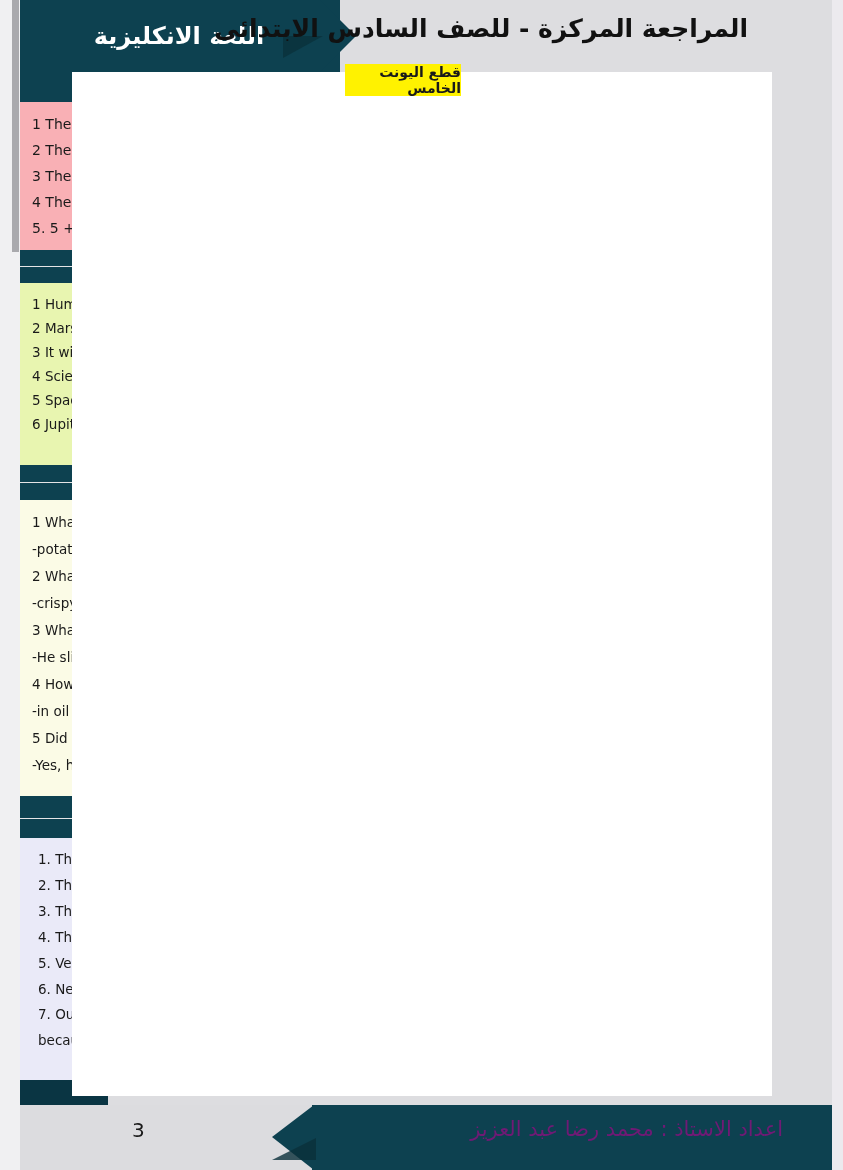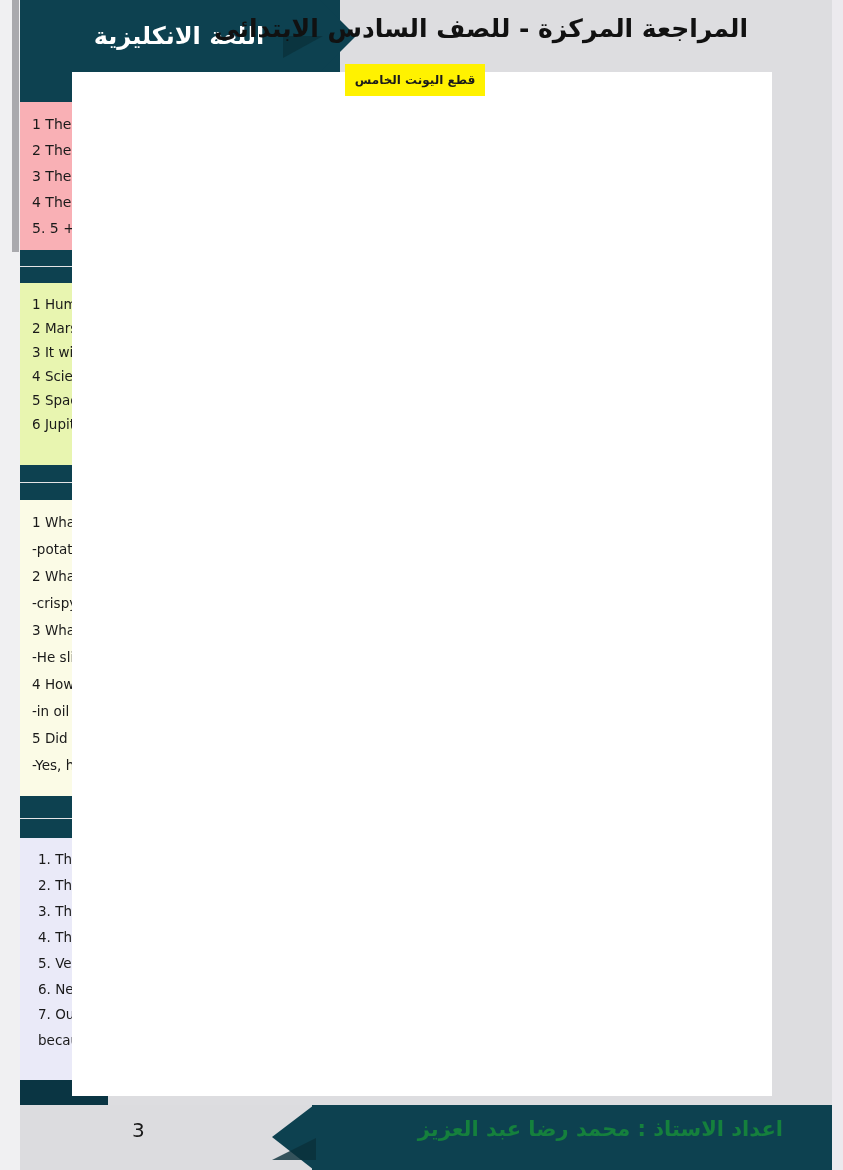--- a/index.html
+++ b/index.html
@@ -100,26 +100,26 @@
     font-size: 25px;
     font-weight: bold;
     direction: rtl;
     white-space: nowrap;
     margin-left: 8px;
   }
 
   .subtitle-chip {
     position: absolute;
     left: 345px; top: 64px;
-    width: 140px; height: 32px;
+    width: 116px; height: 32px;
     background: #fff200;
     display: flex; align-items: center; justify-content: center;
     color: #1a1a1a;
     font-family: "DejaVu Sans", sans-serif;
-    font-size: 12px;
+    font-size: 14px;
     font-weight: bold;
     direction: rtl;
     z-index: 6;
   }
 
   
   .sheet {
     position: absolute;
     left: 72px; top: 72px;
     width: 700px; height: 1024px;
@@ -221,24 +221,24 @@
     left: 272px; top: 1138px;
     width: 0; height: 0;
     border-bottom: 22px solid #0a3039;
     border-left: 44px solid transparent;
     opacity: .8;
     z-index: 9;
   }
   .footer-credit {
     position: absolute;
     right: 60px; top: 1117px;
-    color: #15803d;
+    color: #701a75;
     font-family: "DejaVu Sans", sans-serif;
     font-size: 21px;
-    font-weight: bold;
+    font-weight: normal;
     direction: rtl;
     white-space: nowrap;
     z-index: 10;
   }
   .page-number {
     position: absolute;
     left: 132px; top: 1118px;
     color: #1a1a1a;
     font-family: "DejaVu Sans", sans-serif;
     font-size: 20px;

